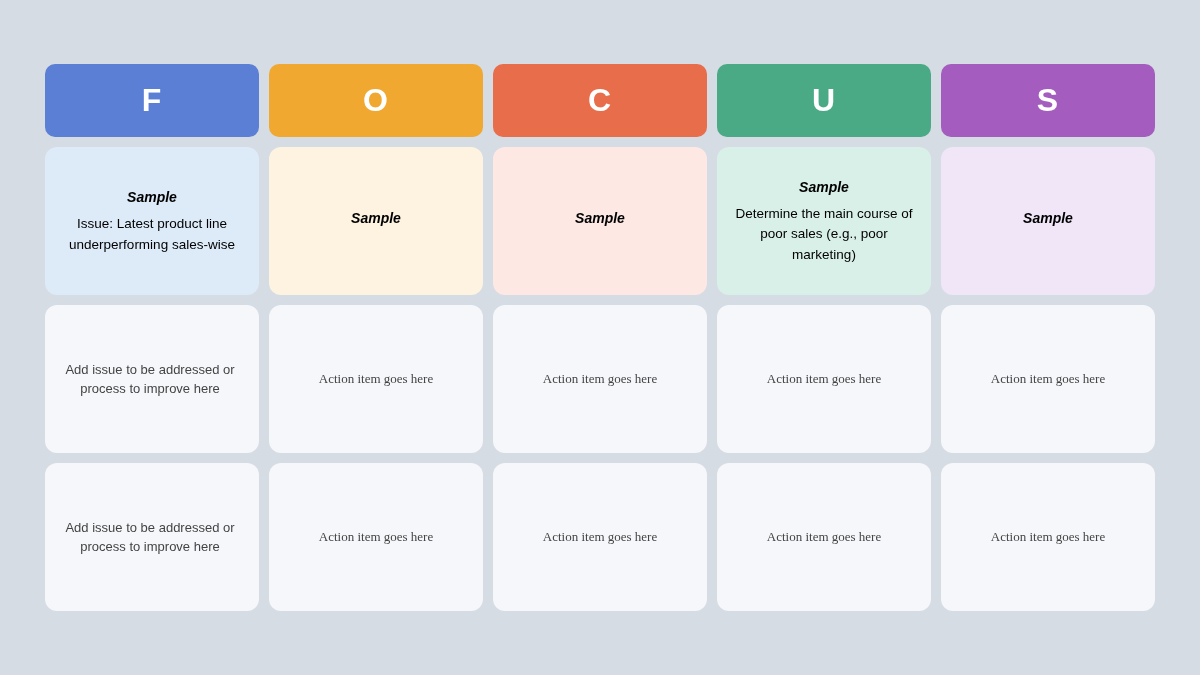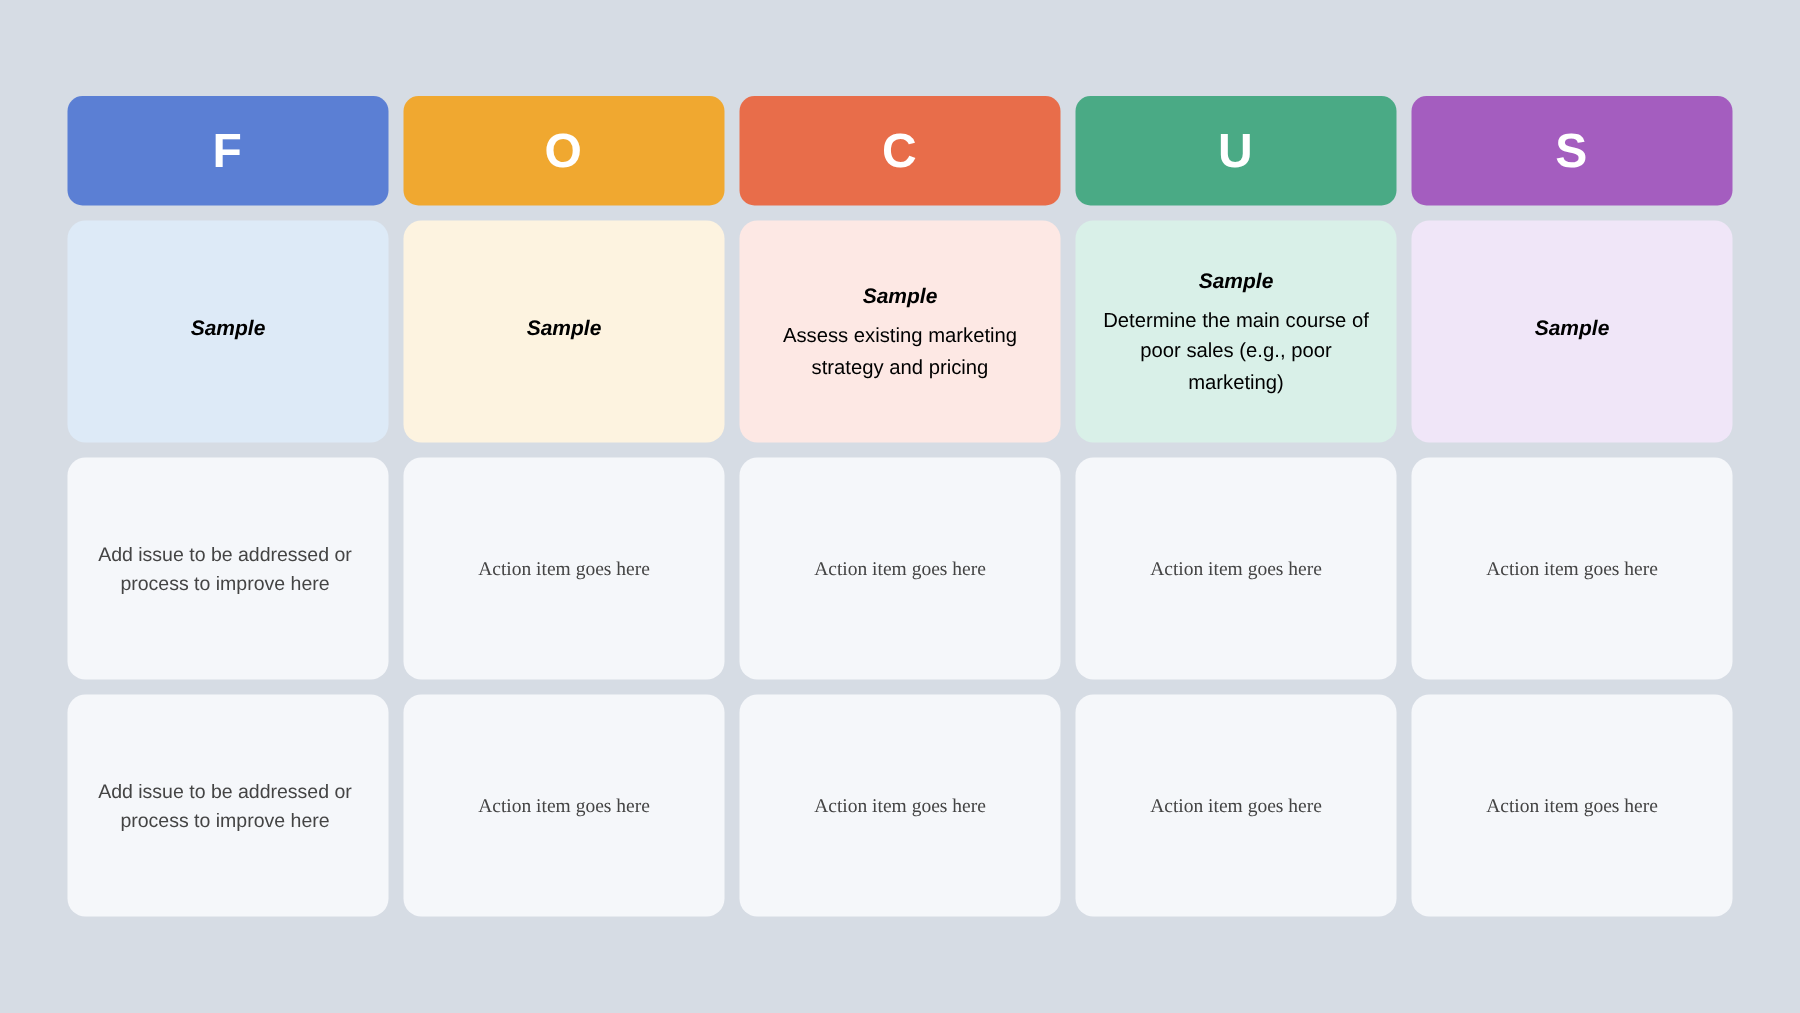--- a/index.html
+++ b/index.html
@@ -103,27 +103,27 @@
   </div>
   <div class="header-cell header-u">
     <span>U</span>
   </div>
   <div class="header-cell header-s">
     <span>S</span>
   </div>
 
   <div class="content-cell sample-cell sample-f">
     <span class="sample-label">Sample</span>
+    <span>Issue: Latest product line underperforming sales-wise</span>
   </div>
   <div class="content-cell sample-cell sample-o">
     <span class="sample-label">Sample</span>
   </div>
   <div class="content-cell sample-cell sample-c">
     <span class="sample-label">Sample</span>
-    <span>Assess existing marketing strategy and pricing</span>
   </div>
   <div class="content-cell sample-cell sample-u">
     <span class="sample-label">Sample</span>
     <span>Determine the main course of poor sales (e.g., poor marketing)</span>
   </div>
   <div class="content-cell sample-cell sample-s">
     <span class="sample-label">Sample</span>
   </div>
 
   <div class="content-cell issue-cell">

